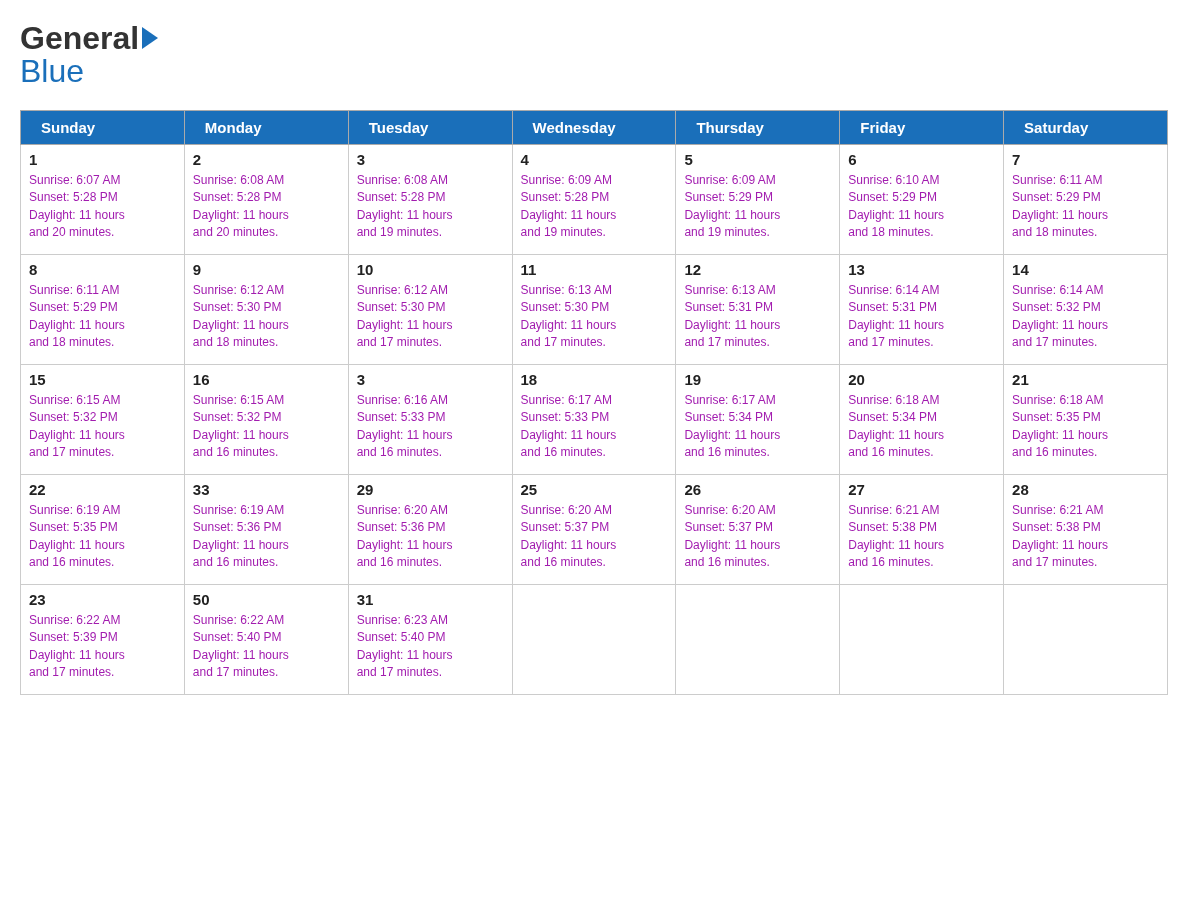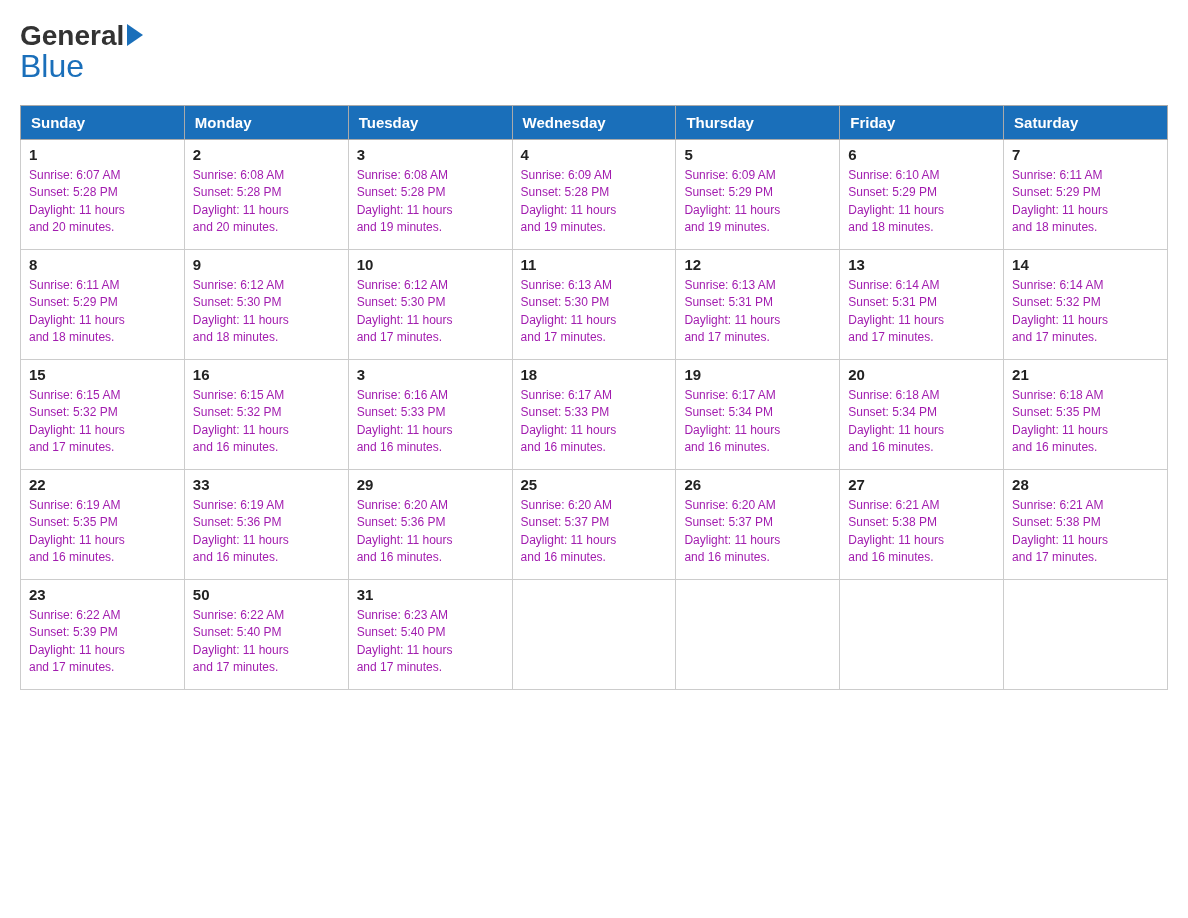--- a/index.html
+++ b/index.html
@@ -44,21 +44,21 @@
     .calendar {
       width: 100%;
       border-collapse: collapse;
     }
 
     .calendar th {
       background-color: #1a6fba;
       color: #fff;
       font-size: 15px;
       font-weight: bold;
-      padding: 8px 10px;
+      padding: 8px 20px;
       text-align: left;
       border: 1px solid #aaa;
     }
 
     .calendar td {
       border: 1px solid #ccc;
       vertical-align: top;
       padding: 6px 8px;
       font-size: 12.5px;
       color: #222;
@@ -89,21 +89,21 @@
     .empty-cell {
       background: #fff;
     }
 
     .logo-line1 {
       display: flex;
       align-items: center;
     }
 
     .logo-g {
-      font-size: 28px;
+      font-size: 32px;
       font-weight: bold;
       color: #333;
     }
 
     .triangle {
       display: inline-block;
       margin-left: 3px;
       width: 0;
       height: 0;
       border-top: 11px solid transparent;

